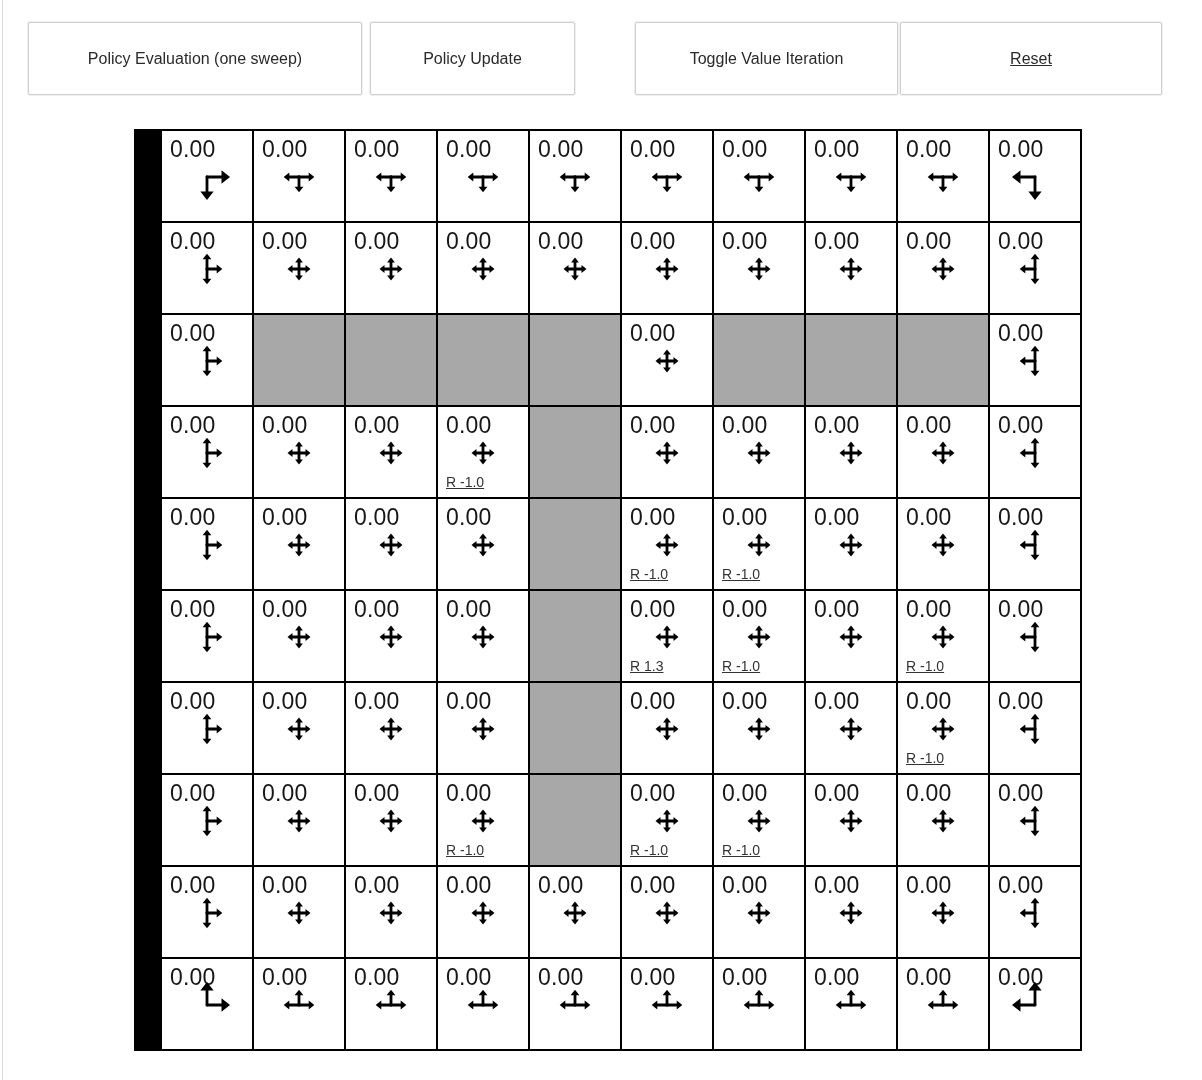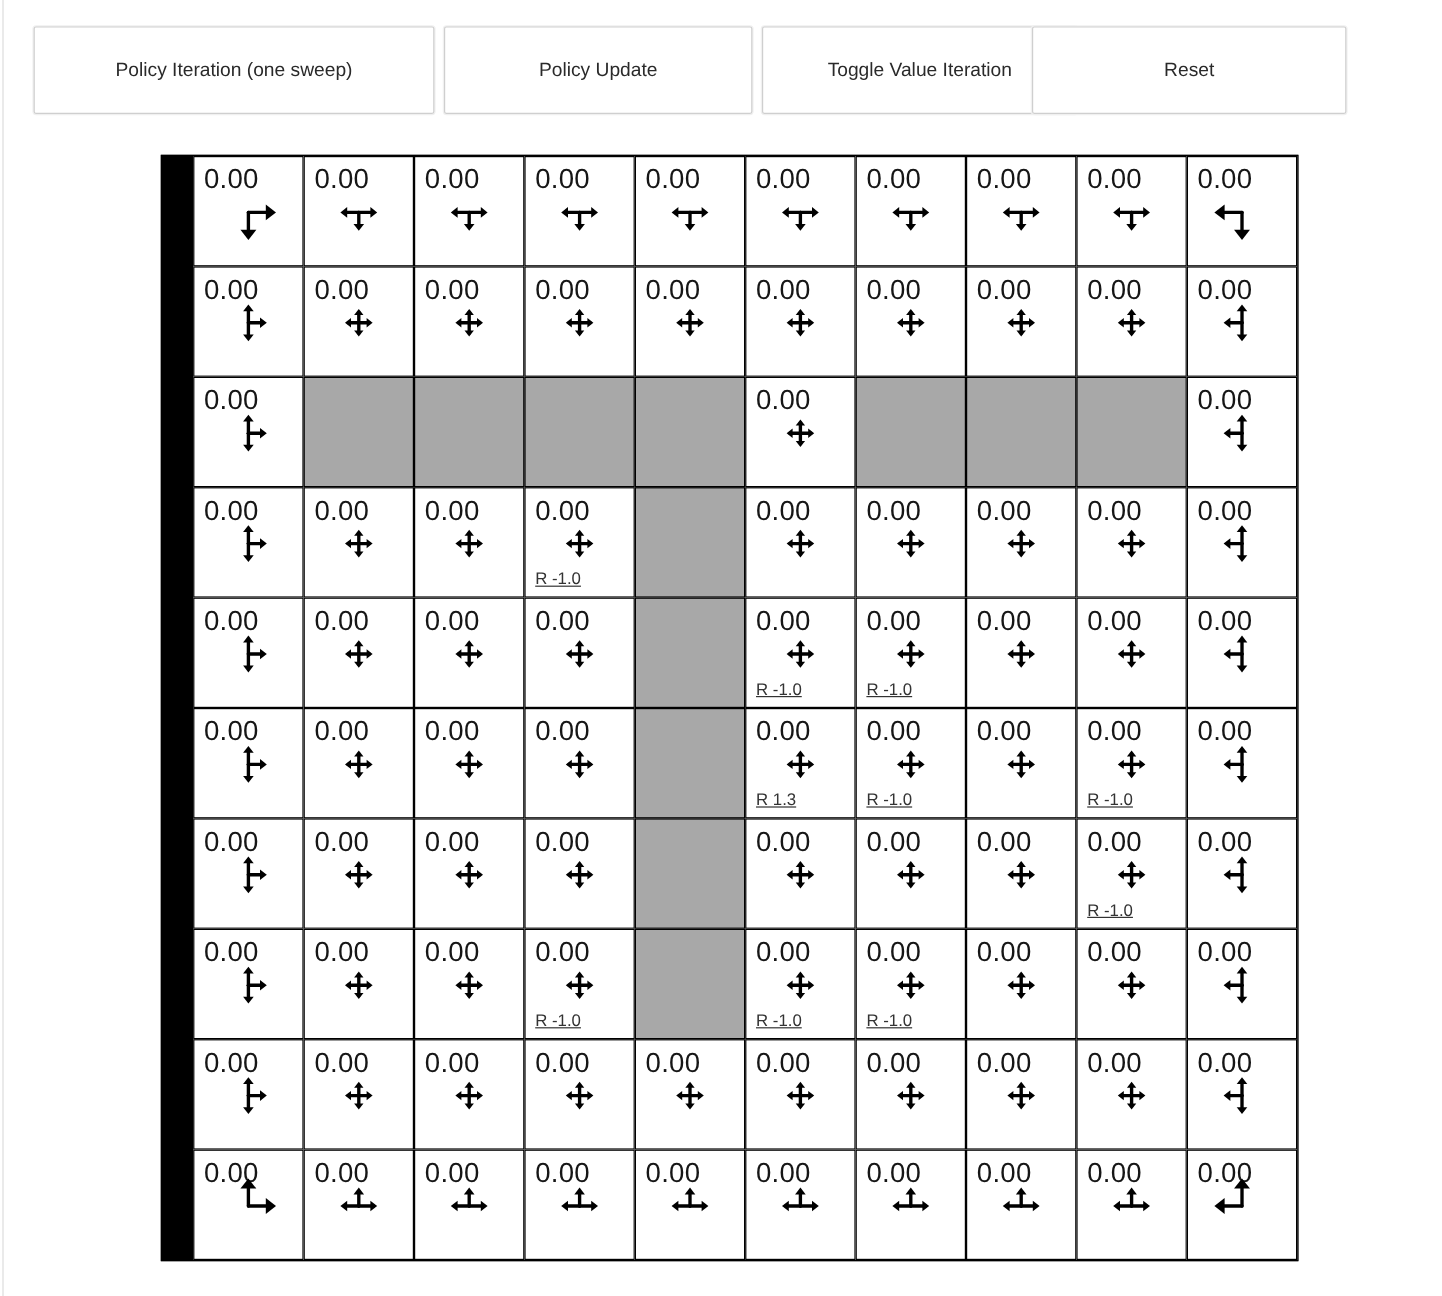--- a/index.html
+++ b/index.html
@@ -8,23 +8,23 @@
 
   .window-edge { position:absolute; left:2px; top:0; width:1px; height:1080px;
     background:#dcdcdc; }
 
   .toolbar { position:absolute; left:0; top:0; width:1202px; height:110px; }
   .toolbar button { position:absolute; top:22px; height:73px; background:#ffffff;
     border:1px solid #cfcfcf; box-shadow:0 0 0 1px #f0f0f0; border-radius:2px;
     font-family:"Liberation Sans", sans-serif; font-size:16px; color:#2a2a2a;
     text-align:center; cursor:pointer; }
   .toolbar button:nth-child(1){ left:28px;  width:334px; }
-  .toolbar button:nth-child(2){ left:370px; width:257px; }
+  .toolbar button:nth-child(2){ left:370px; width:205px; }
   .toolbar button:nth-child(3){ left:635px; width:263px; }
-  .toolbar button:nth-child(4){ left:860px; width:262px; }
+  .toolbar button:nth-child(4){ left:900px; width:262px;text-decoration:underline; }
 
   .grid { position:absolute; left:134px; top:129px;
     display:grid; grid-template-columns:repeat(10, 92px);
     grid-template-rows:repeat(10, 92px);
     border:1px solid #000; background:#000;padding-left:26px; }
   .cell { position:relative; width:92px; height:92px; background:#ffffff;
     border:1px solid #000; }
   .cell.wall { background:#a8a8a8; }
   .value { position:absolute; left:8px; top:5px; font-size:23px; color:#161616;
     letter-spacing:0.2px; white-space:nowrap; }
@@ -32,21 +32,21 @@
     transform:translate(-50%,-50%); overflow:visible; pointer-events:none; }
   .reward { position:absolute; left:8px; bottom:7px; font-size:14px; color:#333;
     white-space:nowrap;text-decoration:underline; }
 </style>
 </head>
 <body>
 
 <div class="window-edge"></div>
 
 <div class="toolbar">
-  <button>Policy Iteration (one sweep)</button>
+  <button>Policy Evaluation (one sweep)</button>
   <button>Policy Update</button>
   <button>Toggle Value Iteration</button>
   <button>Reset</button>
 </div>
 
 <div class="grid" id="grid">
     <div class="cell">
       <span class="value">0.00</span>
       <svg viewBox="-45 -45 90 90" class="arrows">
         <line x1="0" y1="0" x2="18.32" y2="0.00" stroke="#000000" stroke-width="2.8" stroke-linecap="round"></line>

